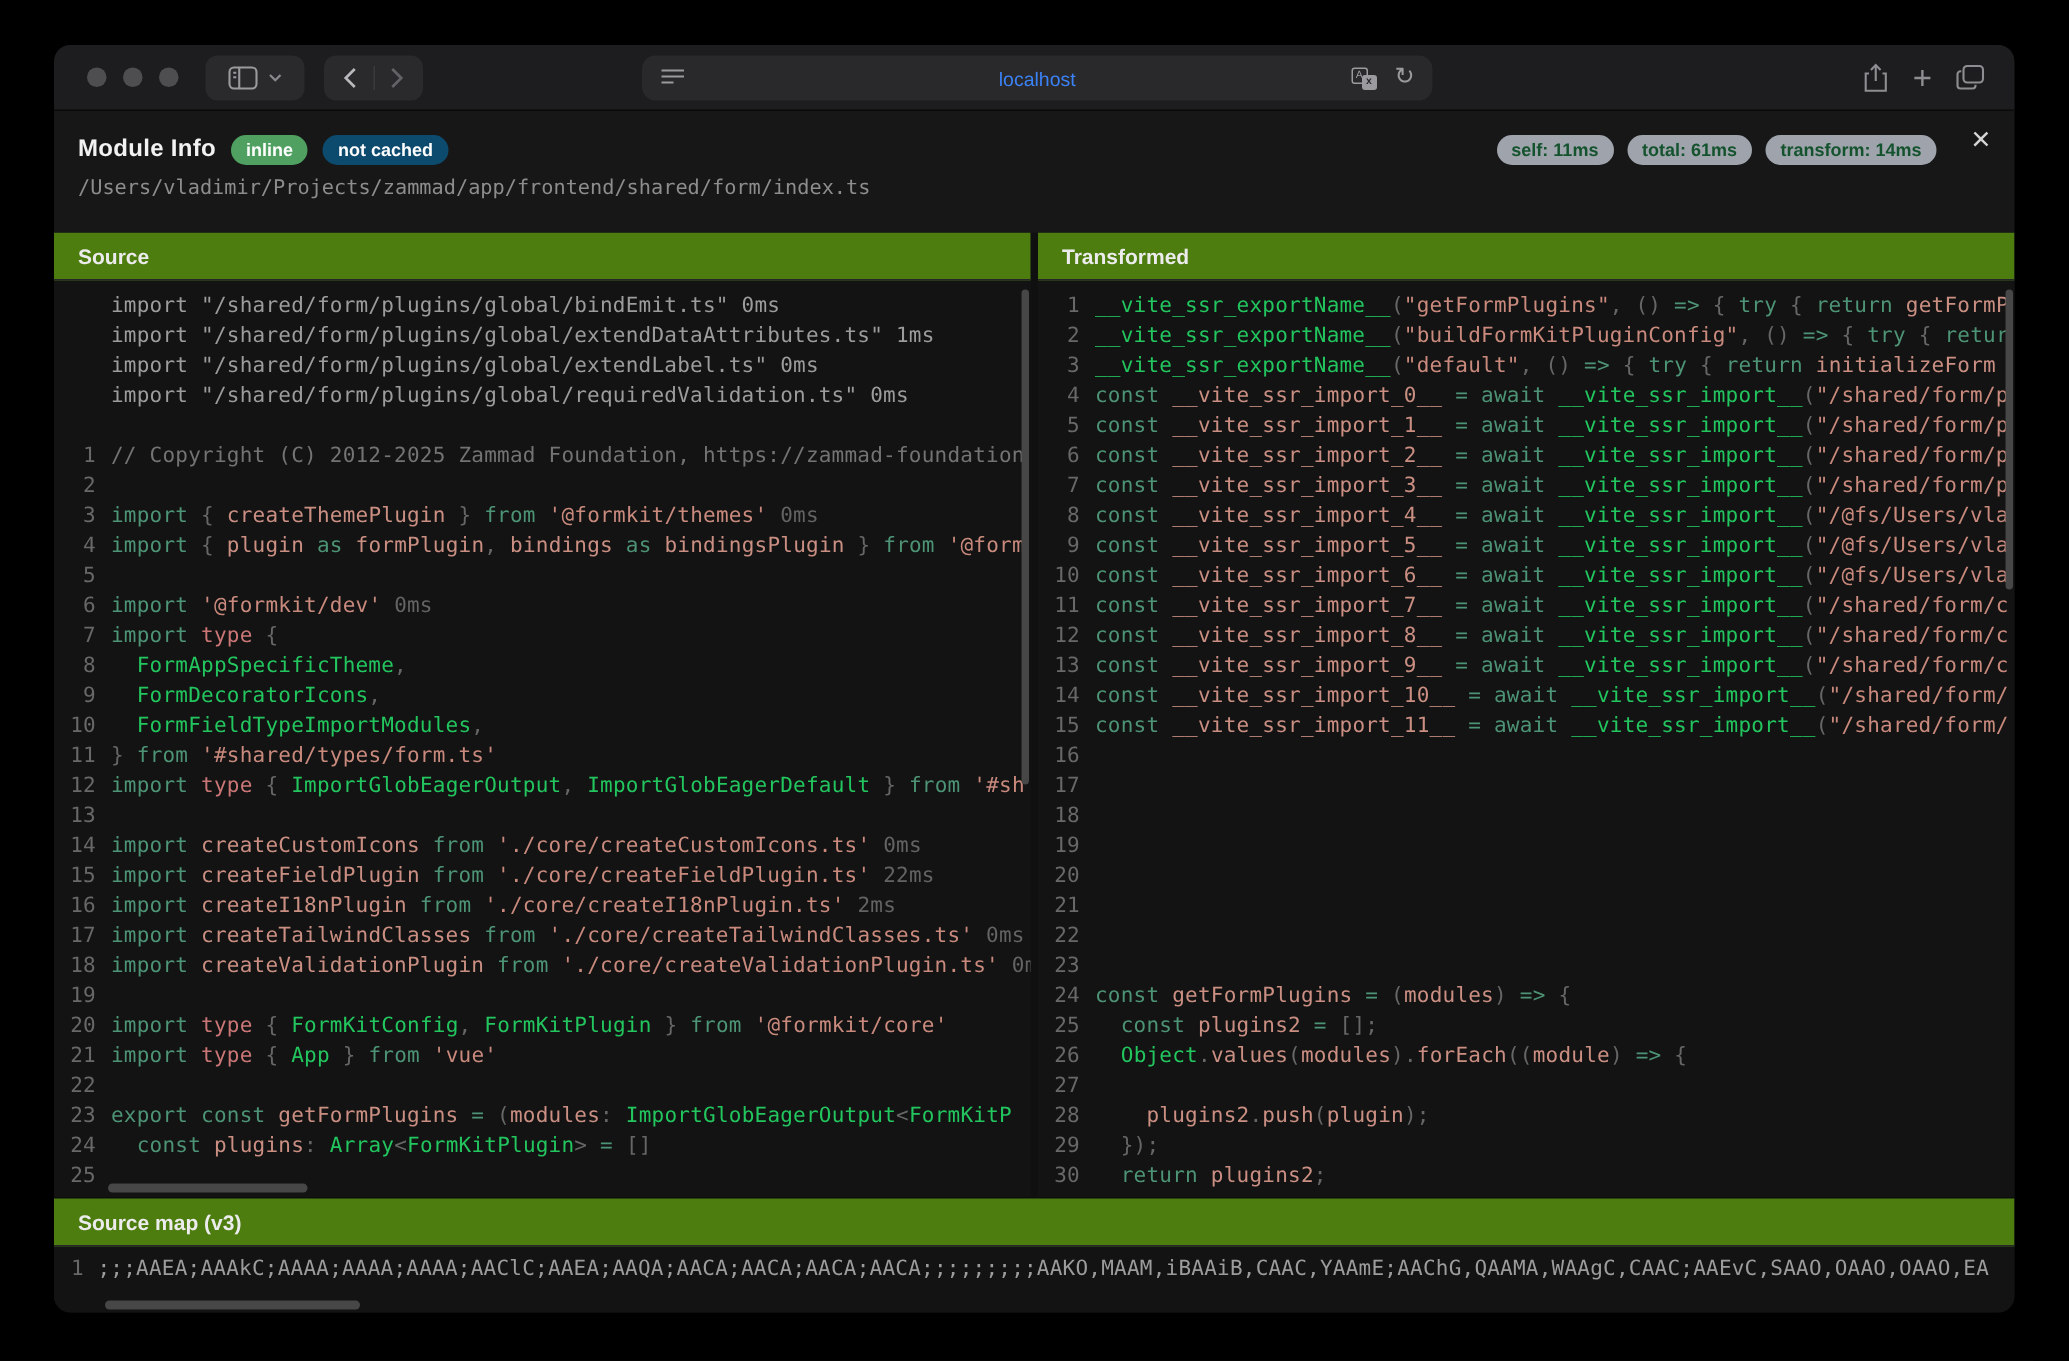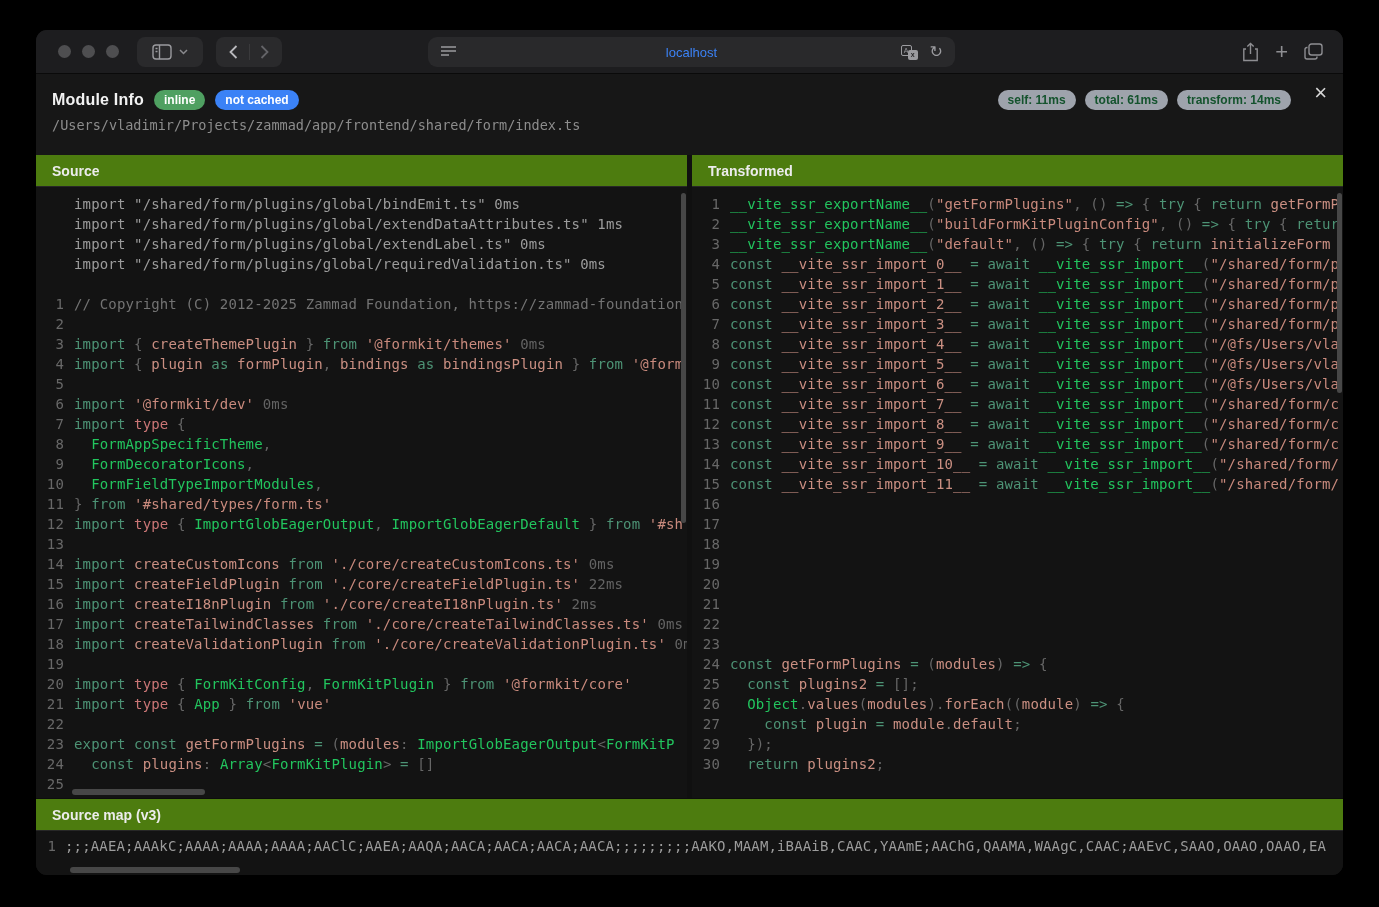--- a/index.html
+++ b/index.html
@@ -148,21 +148,21 @@
           <path d="M3.5 4.5 H3 a2 2 0 0 0 -2 2 V14 a2 2 0 0 0 2 2 H11 a2 2 0 0 0 2-2 v-0.5"></path>
         </svg>
       </span>
     </div>
   </div>
 
   <div class="page-header">
     <div class="title-row">
       <span class="page-title">Module Info</span>
       <span class="badge" id="badge-0" style="background: rgb(79, 160, 97); text-align: center;">inline</span>
-      <span class="badge" id="badge-1" style="background: #3b82f6;">not cached</span>
+      <span class="badge" id="badge-1" style="background: #0c4a6e;">not cached</span>
     </div>
     <div class="metrics">
       <span class="pill">self: 11ms</span>
       <span class="pill">total: 61ms</span>
       <span class="pill">transform: 14ms</span>
     </div>
     <button class="close-x">×</button>
     <div class="file-path">/Users/vladimir/Projects/zammad/app/frontend/shared/form/index.ts</div>
   </div>
 
@@ -226,21 +226,22 @@
           <div class="code-row"><span class="gutter">17</span><span class="code-text"></span></div>
           <div class="code-row"><span class="gutter">18</span><span class="code-text"></span></div>
           <div class="code-row"><span class="gutter">19</span><span class="code-text"></span></div>
           <div class="code-row"><span class="gutter">20</span><span class="code-text"></span></div>
           <div class="code-row"><span class="gutter">21</span><span class="code-text"></span></div>
           <div class="code-row"><span class="gutter">22</span><span class="code-text"></span></div>
           <div class="code-row"><span class="gutter">23</span><span class="code-text"></span></div>
           <div class="code-row"><span class="gutter">24</span><span class="code-text"><span class="tk-g">const </span><span class="tk-p">getFormPlugins</span><span class="tk-g"> = </span><span class="tk-x">(</span><span class="tk-p">modules</span><span class="tk-x">) </span><span class="tk-g">=&gt; </span><span class="tk-x">{</span></span></div>
           <div class="code-row"><span class="gutter">25</span><span class="code-text"><span class="tk-g">  const </span><span class="tk-p">plugins2</span><span class="tk-g"> = </span><span class="tk-x">[];</span></span></div>
           <div class="code-row"><span class="gutter">26</span><span class="code-text"><span class="tk-x">  </span><span class="tk-y">Object</span><span class="tk-x">.</span><span class="tk-p">values</span><span class="tk-x">(</span><span class="tk-p">modules</span><span class="tk-x">).</span><span class="tk-p">forEach</span><span class="tk-x">((</span><span class="tk-p">module</span><span class="tk-x">) </span><span class="tk-g">=&gt; </span><span class="tk-x">{</span></span></div>
-          <div class="code-row"><span class="gutter">27</span><span class="code-text"><span class="tk-g">    const </span><span class="tk-p">plugin</span><span class="tk-g"> = </span><span class="tk-p">module</span><span class="tk-x">.</span><span class="tk-p">default</span><span class="tk-x">;</span></span></div>
+          <div class="code-row"><span class="gutter">27</span></div>
+          <div class="code-row"><span class="gutter">28</span><span class="code-text"><span class="tk-x">    </span><span class="tk-p">plugins2</span><span class="tk-x">.</span><span class="tk-p">push</span><span class="tk-x">(</span><span class="tk-p">plugin</span><span class="tk-x">);</span></span></div>
           <div class="code-row"><span class="gutter">29</span><span class="code-text"><span class="tk-x">  });</span></span></div>
           <div class="code-row"><span class="gutter">30</span><span class="code-text"><span class="tk-g">  return </span><span class="tk-p">plugins2</span><span class="tk-x">;</span></span></div>
           <div class="thumb tr-vthumb"></div>
         </div>
     </section>
   </div>
 
   <section class="sourcemap">
     <div class="panel-header">Source map (v3)</div>
     <div class="panel-body" id="sourcemap-code">

